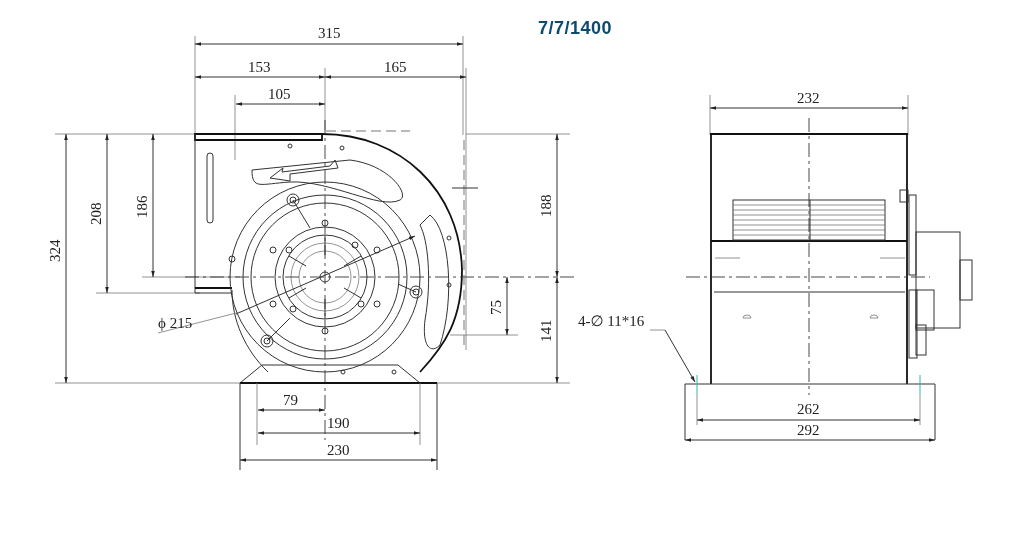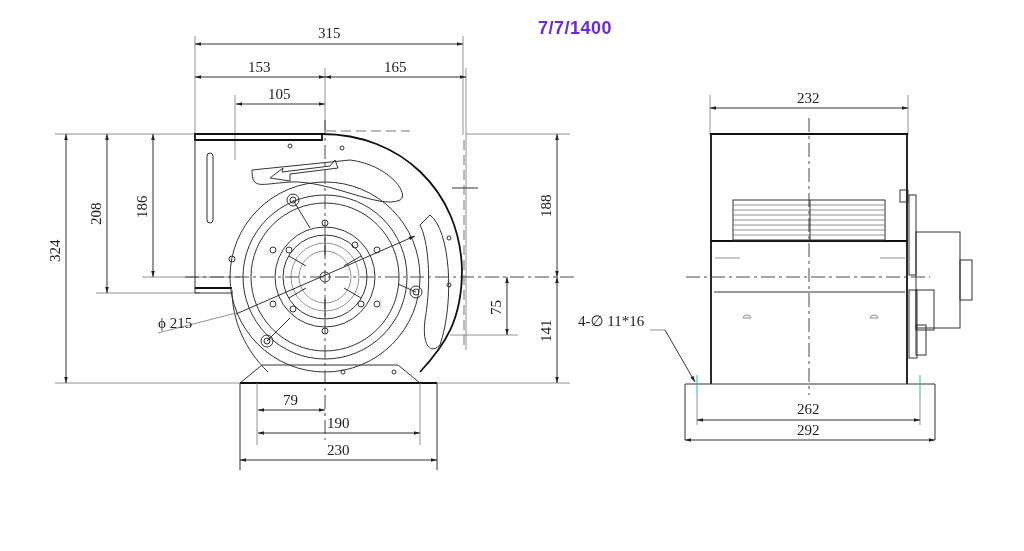--- a/index.html
+++ b/index.html
@@ -1,18 +1,18 @@
 <!DOCTYPE html>
 <html><head>
 <meta charset="utf-8">
 <style>
   html, body { margin: 0; padding: 0; background: #ffffff; }
   body { width: 1024px; height: 551px; position: relative; overflow: hidden; font-family: "Liberation Serif", serif; }
   #drawing { position: absolute; left: 0; top: 0; }
-  .title { position: absolute; left: 538px; top: 18px; font-family: "Liberation Sans", sans-serif; font-weight: bold; font-size: 18px; color: #6d28d9; letter-spacing: 0.5px; }
+  .title { position: absolute; left: 538px; top: 18px; font-family: "Liberation Sans", sans-serif; font-weight: bold; font-size: 18px; color: #0c4a6e; letter-spacing: 0.5px; }
   .dim { font-family: "Liberation Serif", serif; font-size: 15px; fill: #222; }
   .ln { stroke: #333; stroke-width: 1; fill: none; }
   .thin { stroke: #777; stroke-width: 0.8; fill: none; }
   .thick { stroke: #111; stroke-width: 1.8; fill: none; }
   .center { stroke: #333; stroke-width: 0.9; fill: none; stroke-dasharray: 14 4 3 4; }
   .dash { stroke: #777; stroke-width: 1; fill: none; stroke-dasharray: 10 5; }
   .teal { stroke: #39b3b3; stroke-width: 1; }
 </style>
 </head>
 <body>

